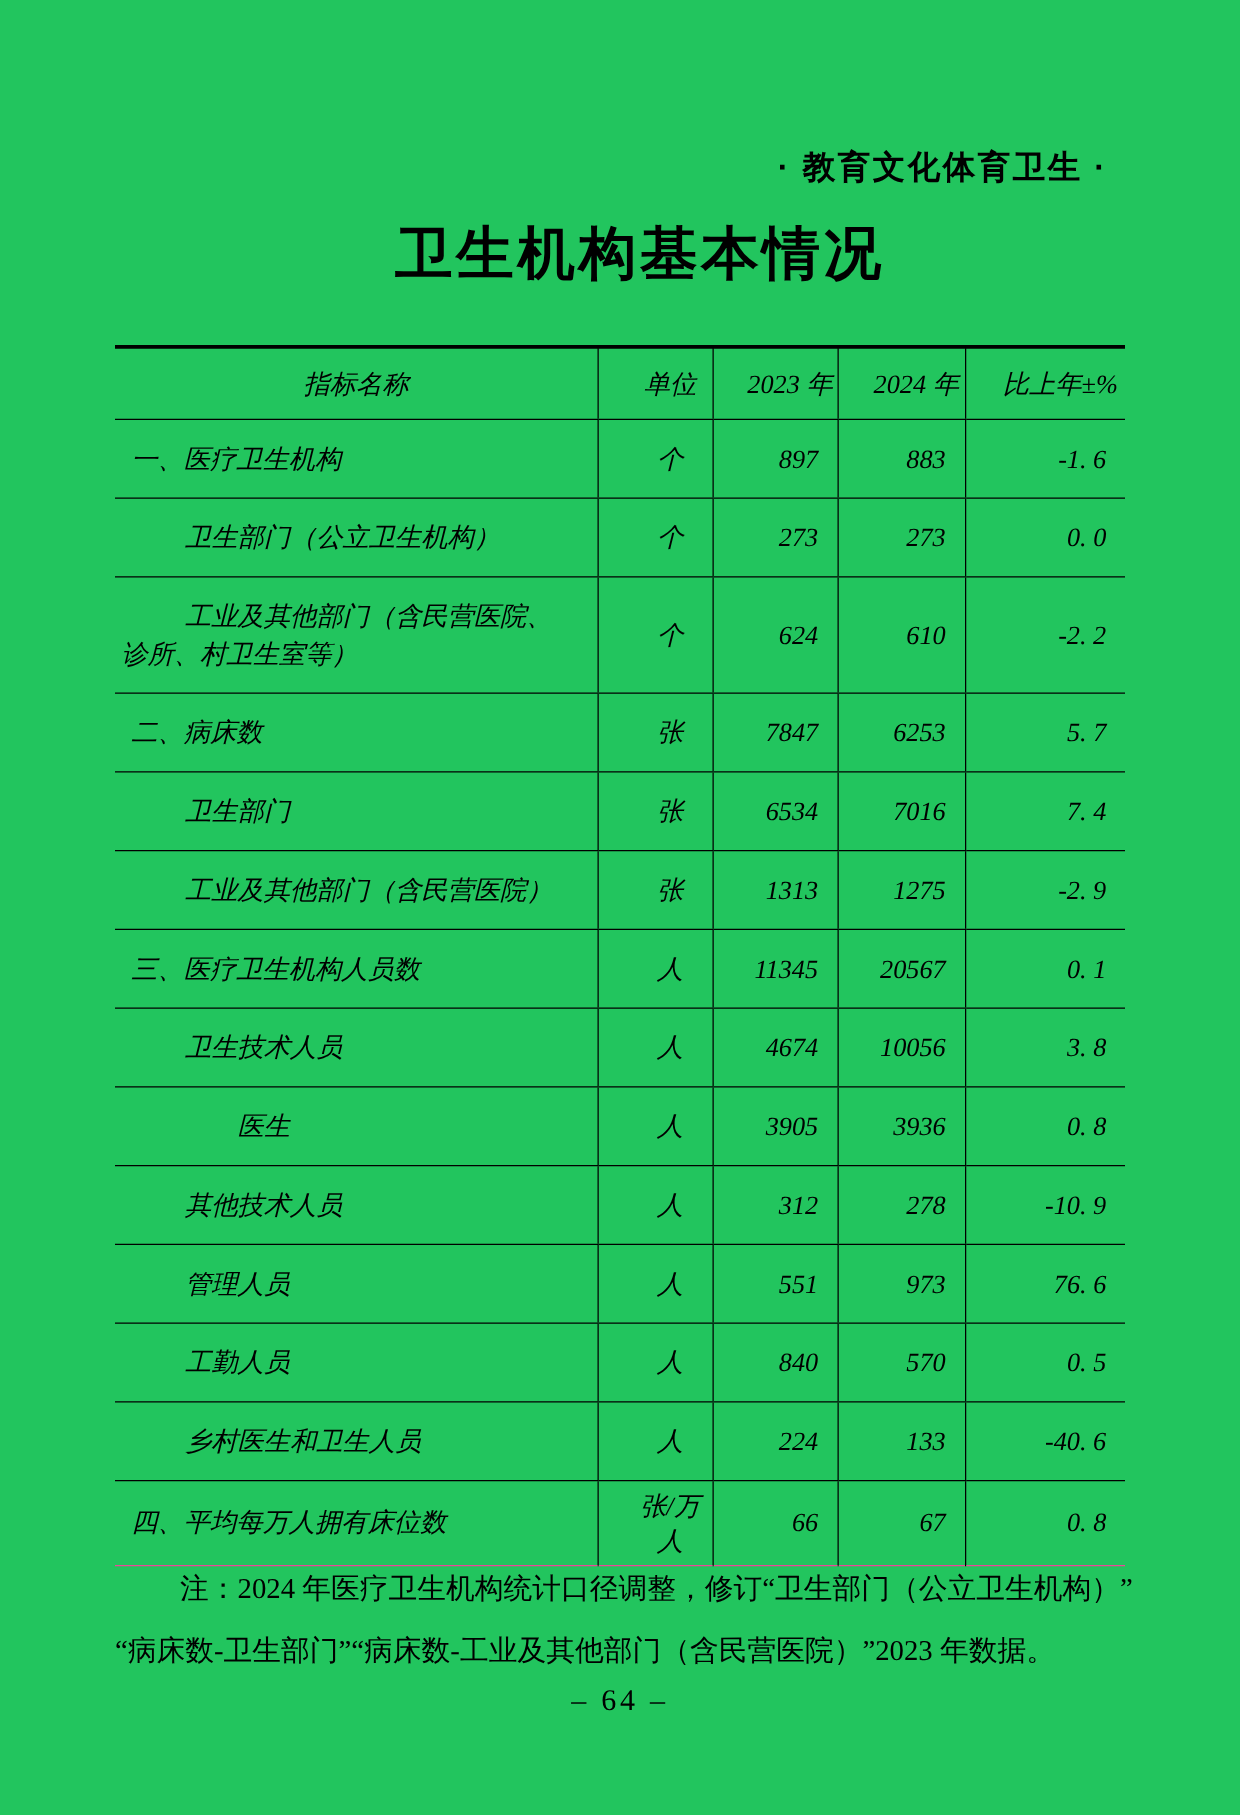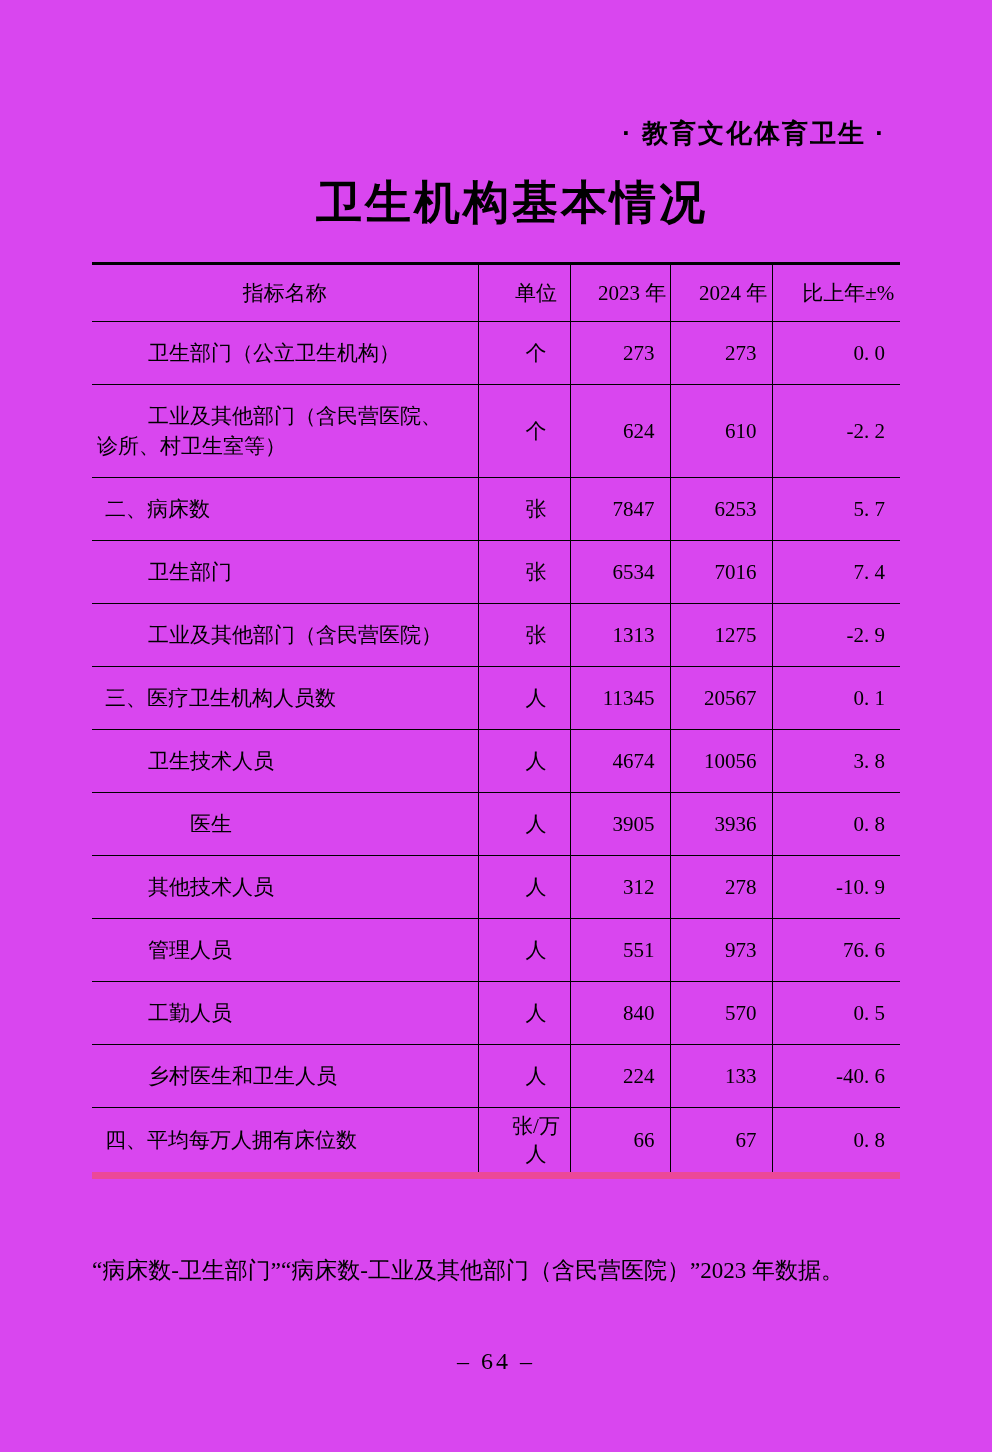--- a/index.html
+++ b/index.html
@@ -2,38 +2,38 @@
 <html><head>
 <meta charset="utf-8">
 <style>
   * { margin:0; padding:0; box-sizing:border-box; }
   html, body { background:#ffffff; }
   body {
     width:992px; height:1452px; position:relative;
     font-family:"Liberation Serif","DejaVu Serif",serif;
     color:#000;
   }
-  .page { position:absolute; inset:0; background:#d946ef; overflow:hidden; }
+  .page { position:absolute; inset:0; background:#22c55e; overflow:hidden; }
 
   .corner-tag {
     position:absolute; top:116px; right:106px;
     font-family:"Liberation Sans","DejaVu Sans",sans-serif;
     font-weight:bold; font-size:26px; letter-spacing:2px;
   }
 
   .title {
     position:absolute; top:172px; left:16px; width:100%;
     text-align:center; font-size:46px; font-weight:bold; letter-spacing:3px;
   }
 
   .stats-table {
-    position:absolute; left:92px; top:262px; width:808px;
+    position:absolute; left:92px; top:276px; width:808px;
     border-collapse:collapse; table-layout:fixed;
-    border-top:3px solid #000; border-bottom:7px solid #ec4899;
-    font-size:21px; font-weight:normal;
+    border-top:3px solid #000; border-bottom:1px solid #ec4899;
+    font-size:21px; font-weight:normal;font-style:italic;
   }
   .stats-table th, .stats-table td {
     border-bottom:1px solid #000;
     font-weight:normal; vertical-align:middle;
   }
   .stats-table th + th, .stats-table td + td { border-left:1px solid #000;padding-left:24px; }
   .stats-table thead tr { height:58px; }
   .stats-table tbody tr { height:63px; }
   .stats-table tbody tr.tall { height:93px; }
   .stats-table tbody tr:last-child { height:68px; }
@@ -76,20 +76,29 @@
       <tr>
           <th>指标名称</th>
           <th>单位</th>
           <th>2023 年</th>
           <th>2024 年</th>
           <th>比上年±%</th>
         </tr>
     </thead>
     <tbody>
         <tr>
+          <td class="name indent-1">
+            <div class="line1">一、医疗卫生机构</div>
+          </td>
+          <td class="unit">个</td>
+          <td class="num">897</td>
+          <td class="num">883</td>
+          <td class="num">-1. 6</td>
+        </tr>
+        <tr>
           <td class="name indent-2">
             <div class="line1">卫生部门（公立卫生机构）</div>
           </td>
           <td class="unit">个</td>
           <td class="num">273</td>
           <td class="num">273</td>
           <td class="num">0. 0</td>
         </tr>
         <tr class="tall">
           <td class="name indent-2">
@@ -197,17 +206,18 @@
           </td>
           <td class="unit">张/万人</td>
           <td class="num">66</td>
           <td class="num">67</td>
           <td class="num">0. 8</td>
         </tr>
       </tbody>
   </table>
 
   <div class="note">
+    <div class="note-line note-line-1">注：2024 年医疗卫生机构统计口径调整，修订“卫生部门（公立卫生机构）”</div>
     <div class="note-line">“病床数-卫生部门”“病床数-工业及其他部门（含民营医院）”2023 年数据。</div>
   </div>
 
   <div class="page-number">– 64 –</div>
 </div>
 
 </body></html>

